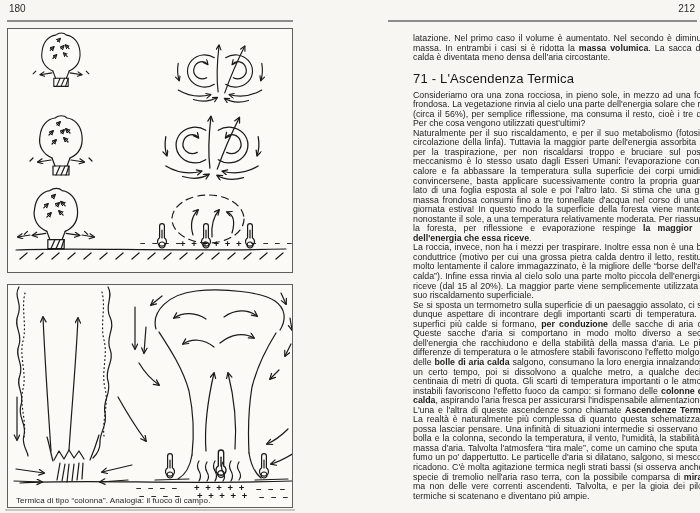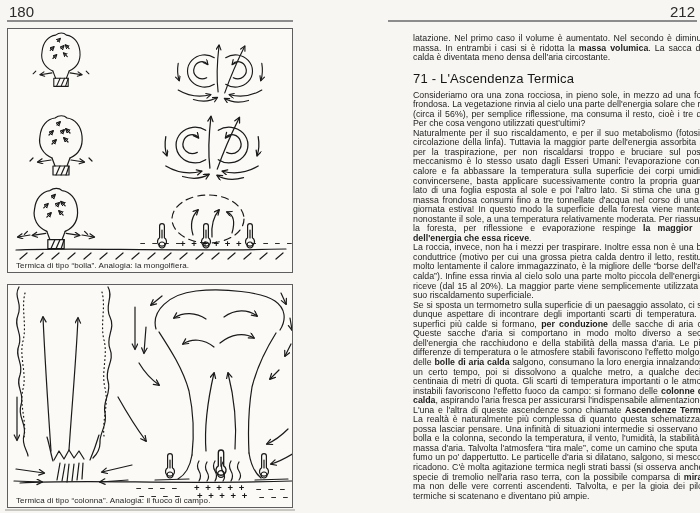--- a/index.html
+++ b/index.html
@@ -1,20 +1,20 @@
 <!DOCTYPE html>
 <html><head>
 <meta charset="utf-8">
 <style>
   html,body { margin:0; padding:0; }
   body {
     width:700px; height:513px; position:relative; overflow:hidden;
     background:#f7f6f2; font-family:"Liberation Sans", sans-serif; color:#1c1c1c;
   }
-  .pagenum { position:absolute; top:3px; font-size:15px; color:#2b2b2b; }
+  .pagenum { position:absolute; top:3px; font-size:10px; color:#2b2b2b; }
   #pn-left { left:9px; }
   #pn-right { right:5px; text-align:right; }
   .header-rule { position:absolute; top:20px; height:2px; background:#8c8c8c; }
   .header-rule.lft { left:7px; width:286px; }
   .header-rule.rgt { left:388px; width:309px; }
 
   .figbox {
     position:absolute; border:1px solid #5e5e5e; background:#fbfaf7;
   }
   #fig-bolla   { left:7px; top:28px;  width:284px; height:243px; }
@@ -130,21 +130,20 @@
 
     <text x="132" y="217" font-size="9.5" font-weight="bold" letter-spacing="2">– – – –</text>
     <text x="172" y="218" font-size="9.5" font-weight="bold" letter-spacing="1.5">+ + + + + +</text>
     <text x="243" y="217" font-size="9.5" font-weight="bold" letter-spacing="2">– – – –</text>
 
     <g>
       <path d="M8,221 C70,218 150,223 278,220" stroke-width="1.3"></path>
       <path d="M12,230 l7,-6 m9,6 l7,-6 m9,6 l7,-6 m9,6 l7,-6 m9,6 l7,-6 m9,6 l7,-6 m9,6 l7,-6 m9,6 l7,-6 m9,6 l7,-6 m9,6 l7,-6 m9,6 l7,-6 m9,6 l7,-6 m9,6 l7,-6 m9,6 l7,-6 m9,6 l7,-6 m9,6 l7,-6 m9,6 l7,-6" stroke-width="1"></path>
     </g>
   </svg>
-  <div class="figcaption">Termica di tipo “bolla”. Analogia: la mongolfiera.</div>
 </div>
 
 <div class="figbox" id="fig-colonna">
   <svg class="sk" width="284" height="222" viewBox="0 0 284 222">
     <defs>
       <marker id="ah2" markerWidth="9" markerHeight="9" refX="6" refY="3.2" orient="auto" markerUnits="userSpaceOnUse">
         <path d="M1,0.5 L6.5,3.2 L1,6" fill="none" stroke="#1a1a1a" stroke-width="1.3"></path>
       </marker>
       <g id="thermoB">
         <path d="M-2.4,-19 a2.4,2.4 0 0 1 4.8,0 L2.4,-7.2 a4.5,4.5 0 1 1 -4.8,0 Z" stroke-width="1"></path>

